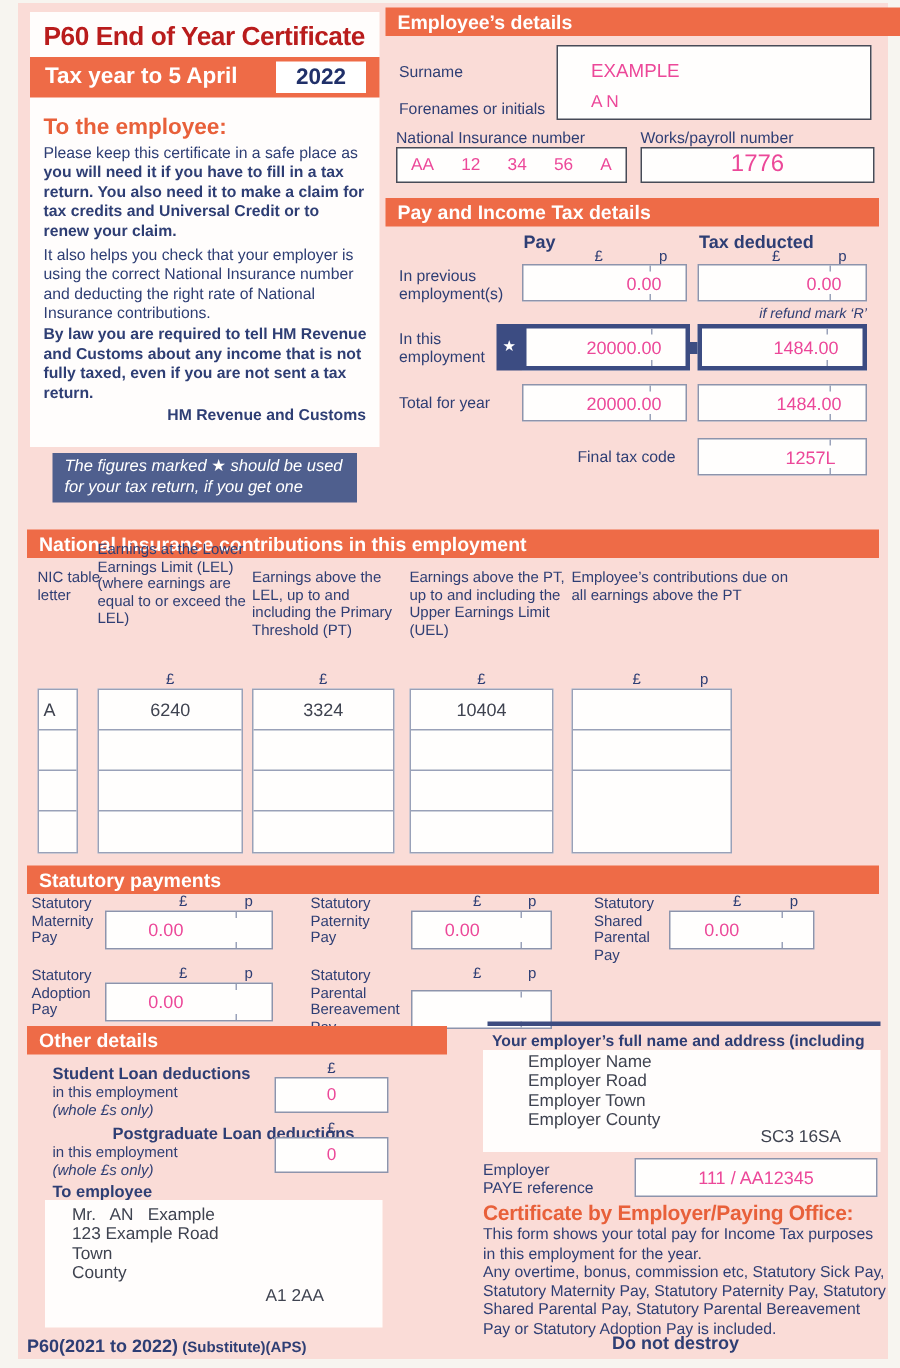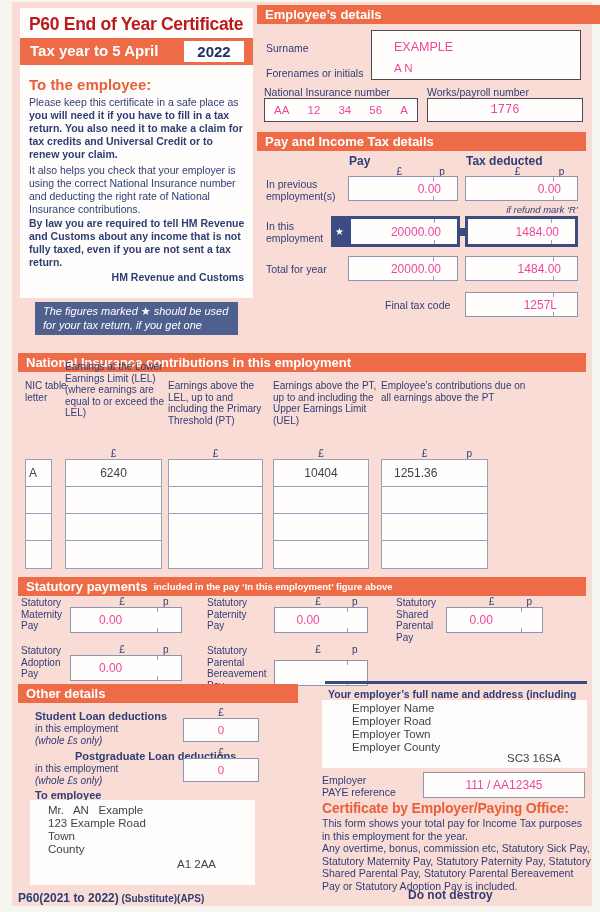--- a/index.html
+++ b/index.html
@@ -66,21 +66,21 @@
 <div class="abs lbl" style="left:264px;top:86px;">National Insurance number</div>
 <div class="abs box box-dark" style="left:264px;top:98px;width:154px;height:24px;display:flex;align-items:center;justify-content:space-around;">
   <span class="val" style="font-size:11.5px;">AA</span>
   <span class="val" style="font-size:11.5px;">12</span>
   <span class="val" style="font-size:11.5px;">34</span>
   <span class="val" style="font-size:11.5px;">56</span>
   <span class="val" style="font-size:11.5px;">A</span>
 </div>
 <div class="abs lbl" style="left:427px;top:86px;">Works/payroll number</div>
 <div class="abs box box-dark" style="left:427px;top:98px;width:156px;height:24px;display:flex;align-items:center;justify-content:center;">
-  <span class="val" style="font-size:12px;font-family:Liberation Mono, monospace;">1776</span>
+  <span class="val" style="font-size:16px;">1776</span>
 </div>
 
 <div class="abs bar" style="left:257px;top:132px;width:329px;height:19px;">Pay and Income Tax details</div>
 <div class="abs lbl bold" style="left:349px;top:155px;font-size:12px;">Pay</div>
 <div class="abs lbl bold" style="left:466px;top:155px;font-size:12px;">Tax deducted</div>
 <div class="pp" style="left:348px;top:166px;width:110px;">
   <span class="pound">£</span>
   <span class="pence">p</span>
 </div>
 <div class="pp" style="left:465px;top:166px;width:113px;">
@@ -137,40 +137,39 @@
   <div class="ni-cell"></div>
   <div class="ni-cell"></div>
 </div>
 <div class="ni-col" style="left:65px;top:459px;width:97px;height:110px;">
   <div class="ni-cell">6240</div>
   <div class="ni-cell"></div>
   <div class="ni-cell"></div>
   <div class="ni-cell"></div>
 </div>
 <div class="ni-col" style="left:168px;top:459px;width:95px;height:110px;">
+  <div class="ni-cell">3324</div>
   <div class="ni-cell"></div>
   <div class="ni-cell"></div>
   <div class="ni-cell"></div>
 </div>
 <div class="ni-col" style="left:273px;top:459px;width:96px;height:110px;">
   <div class="ni-cell">10404</div>
   <div class="ni-cell"></div>
   <div class="ni-cell"></div>
   <div class="ni-cell"></div>
 </div>
 <div class="ni-col" style="left:381px;top:459px;width:107px;height:110px;">
-  <div class="ni-cell" style="justify-content:flex-start;padding-left:12px;">1251.36</div>
   <div class="ni-cell"></div>
   <div class="ni-cell"></div>
   <div class="ni-cell"></div>
 </div>
 
 <div class="abs bar" style="left:18px;top:577px;width:568px;height:19px;">
   <span style="font-size:13px;font-weight:bold;">Statutory payments</span>
-  <span style="font-size:9.5px;font-weight:bold;margin-left:6px;">included in the pay ‘In this employment’ figure above</span>
 </div>
 <div class="abs lbl-sm" style="left:21px;top:597px;width:48px;">Statutory Maternity Pay</div>
 <div class="pp" style="left:70px;top:596px;width:112px;">
   <span class="pound">£</span>
   <span class="pence">p</span>
 </div>
 <div class="box tick" style="left:70px;top:607px;width:112px;height:26px;">
   <span class="val" style="position:absolute;left:0;top:0;bottom:0;width:72%;display:flex;align-items:center;justify-content:center;">0.00</span>
 </div>
 <div class="abs lbl-sm" style="left:207px;top:597px;width:48px;">Statutory Paternity Pay</div>

